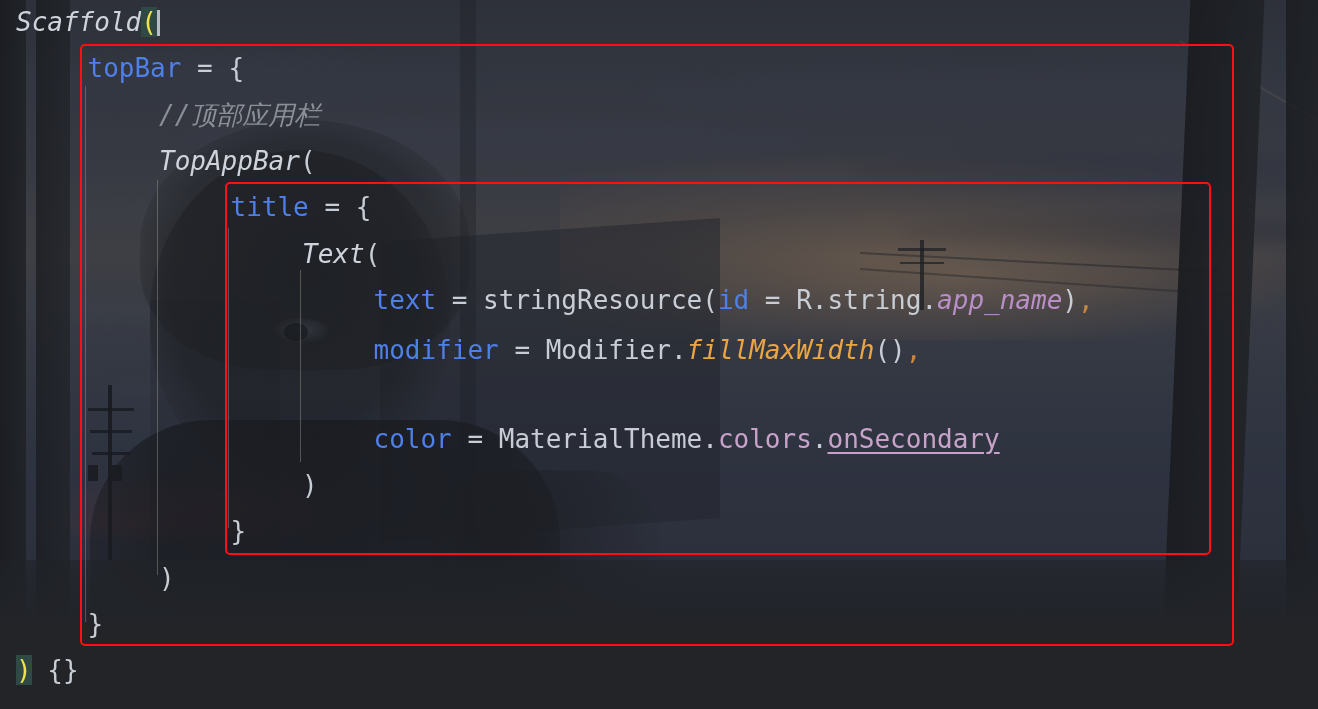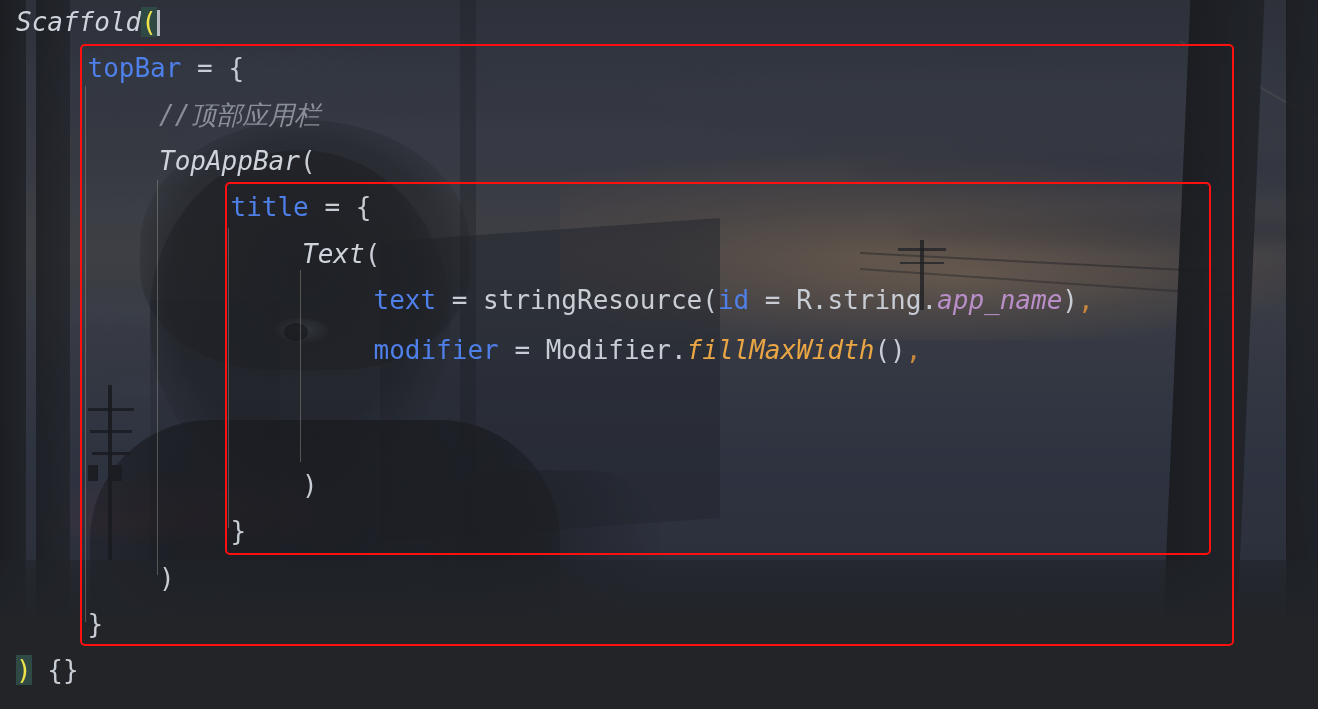--- a/index.html
+++ b/index.html
@@ -164,20 +164,21 @@
 
   <div id="code">
       <div class="line" style="top: 6px; padding-left: 16px;"><span class="tok func-i">Scaffold</span><span class="tok match-hl">(</span><span class="caret"></span></div>
       <div class="line" style="top: 98.6px; padding-left: 159px;"><span class="tok comment">//顶部应用栏</span></div>
       <div class="line" style="top: 52.3px; padding-left: 87.5px;"><span class="tok kw-param">topBar</span><span class="tok plain"> = </span><span class="tok brace">{</span></div>
       <div class="line" style="top: 144.9px; padding-left: 159px;"><span class="tok func-i">TopAppBar</span><span class="tok punct">(</span></div>
       <div class="line" style="top: 237.5px; padding-left: 302px;"><span class="tok func-i">Text</span><span class="tok punct">(</span></div>
       <div class="line" style="top: 191.2px; padding-left: 230.5px;"><span class="tok kw-param">title</span><span class="tok plain"> = </span><span class="tok brace">{</span></div>
       <div class="line" style="top: 283.8px; padding-left: 373.5px;"><span class="tok kw-param">text</span><span class="tok plain"> = </span><span class="tok plain-i">stringResource</span><span class="tok punct">(</span><span class="tok kw-param">id</span><span class="tok plain"> = </span><span class="tok plain">R.string.</span><span class="tok prop-i">app_name</span><span class="tok punct">)</span><span class="tok comma">,</span></div>
       <div class="line" style="top: 334px; padding-left: 373.5px;"><span class="tok kw-param">modifier</span><span class="tok plain"> = </span><span class="tok plain">Modifier.</span><span class="tok orange-i">fillMaxWidth</span><span class="tok punct">()</span><span class="tok comma">,</span></div>
+      <div class="line" style="top: 422.7px; padding-left: 373.5px;"><span class="tok kw-param">color</span><span class="tok plain"> = </span><span class="tok plain">MaterialTheme.</span><span class="tok prop">colors</span><span class="tok plain">.</span><span class="tok prop-u">onSecondary</span></div>
       <div class="line" style="top: 469px; padding-left: 302px;"><span class="tok punct">)</span></div>
       <div class="line" style="top: 515.3px; padding-left: 230.5px;"><span class="tok brace">}</span></div>
       <div class="line" style="top: 561.6px; padding-left: 159px;"><span class="tok punct">)</span></div>
       <div class="line" style="top: 607.9px; padding-left: 87.5px;"><span class="tok brace">}</span></div>
       <div class="line" style="top: 654.2px; padding-left: 16px;"><span class="tok match-hl">)</span><span class="tok brace"> {}</span></div>
     </div>
 
   <div id="annots">
       <div class="annot" style="left: 80px; top: 44px; width: 1150px; height: 598px; border-color: rgb(255, 16, 16);"></div>
       <div class="annot" style="left: 225px; top: 182px; width: 982px; height: 369px; border-color: rgb(255, 16, 16);"></div>

